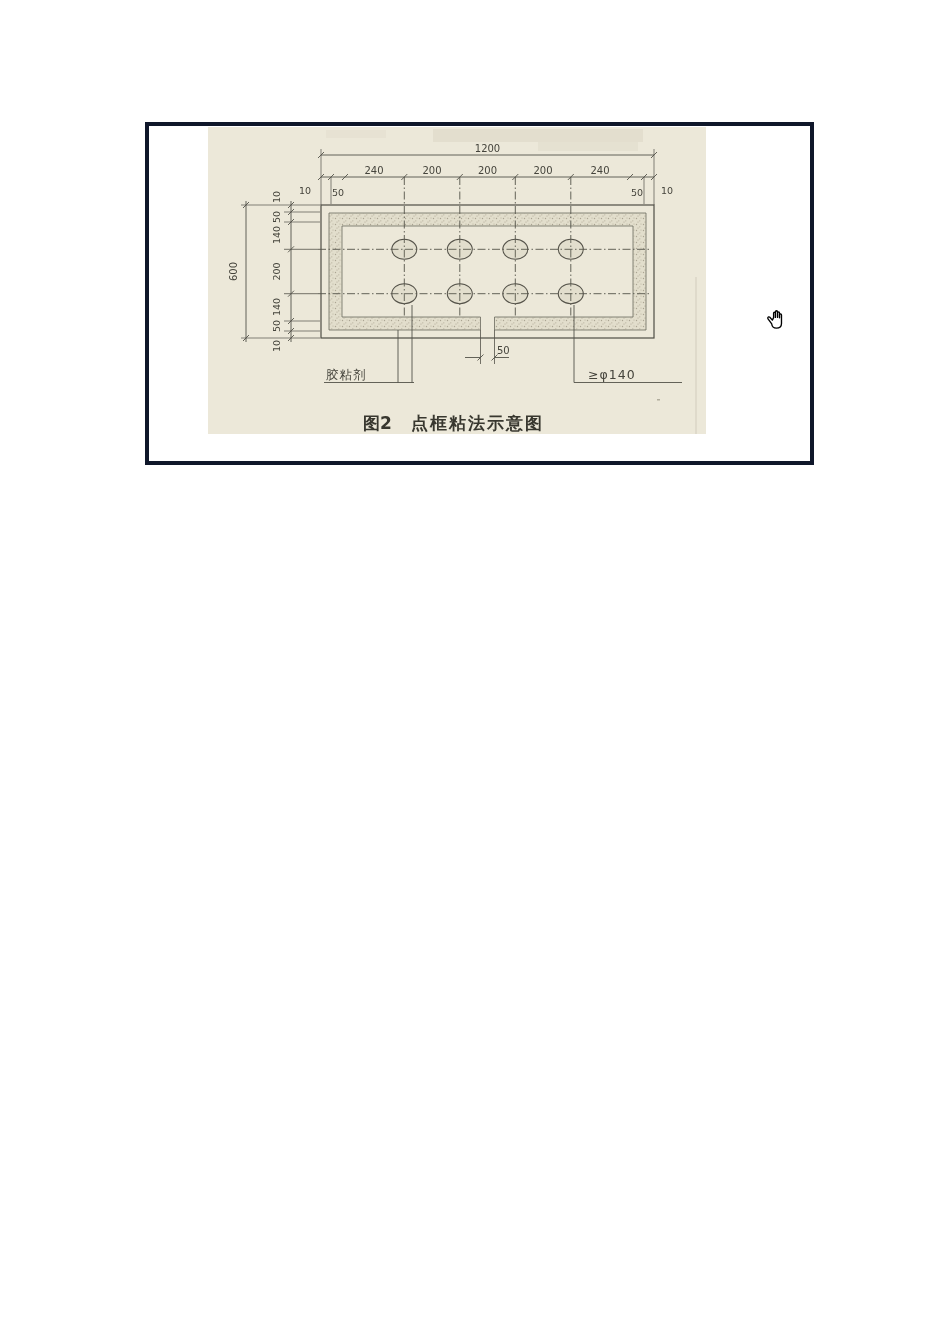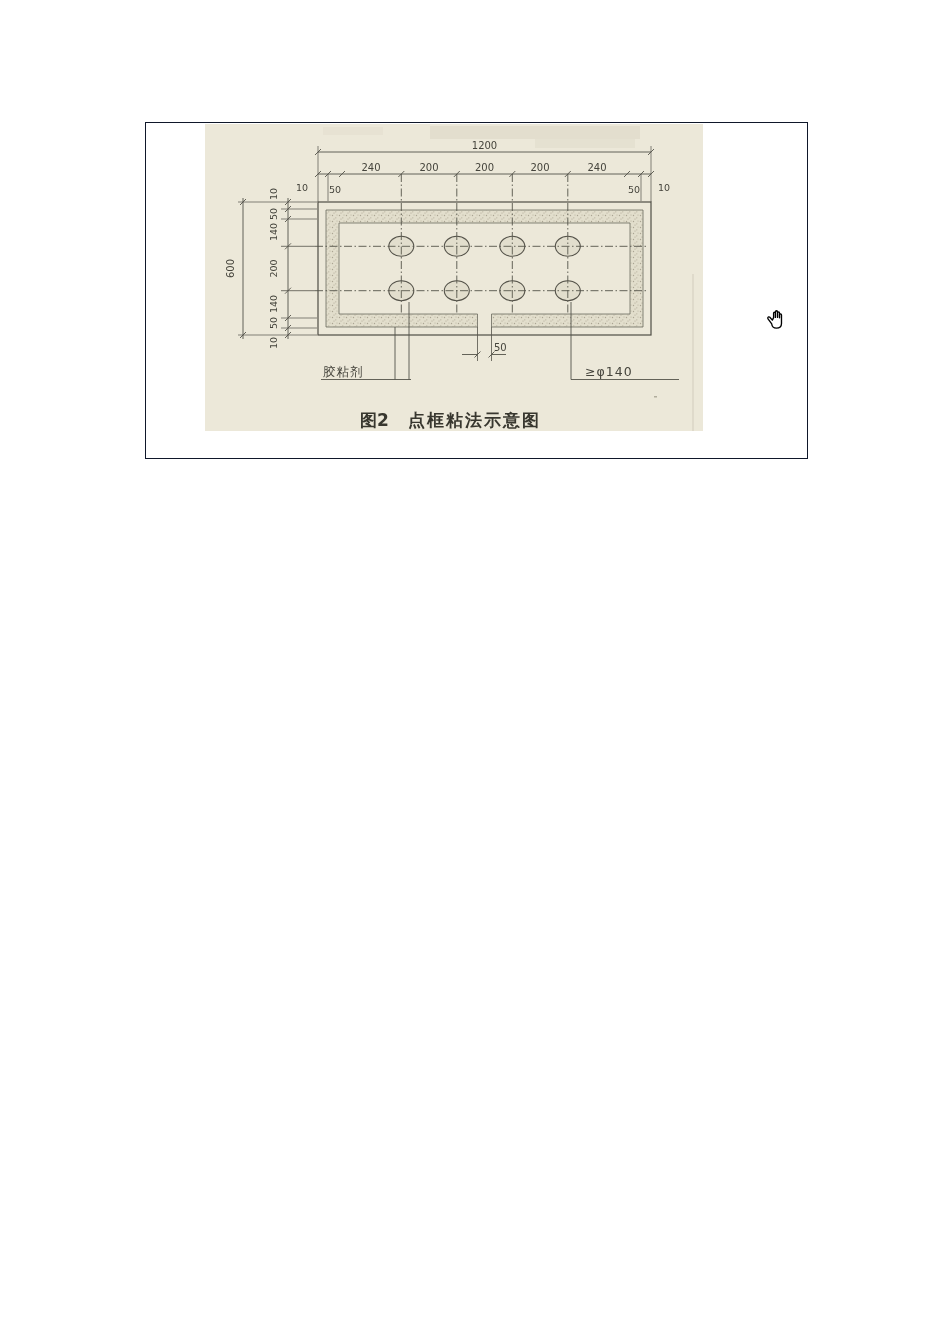--- a/index.html
+++ b/index.html
@@ -2,21 +2,21 @@
 <html><head>
 <meta charset="utf-8">
 <style>
   html,body{margin:0;padding:0;}
   body{
     width:950px;height:1344px;background:#ffffff;position:relative;
     font-family:"DejaVu Sans","Liberation Sans",sans-serif;
   }
   .figure-box{
     position:absolute;left:145px;top:122px;width:661px;height:335px;
-    border:1px solid #0f172a;background:#ffffff;
+    border:4px solid #0f172a;background:#ffffff;
   }
   .scan{
     position:absolute;left:59px;top:1px;width:498px;height:307px;
     background:#ece8d9;cursor:grab;overflow:hidden;
   }
   .scan svg{display:block}
   .cursor-wrap{
     position:absolute;left:763px;top:306px;width:27px;height:27px;pointer-events:none;
   }
   svg text{fill:#45443c;}

